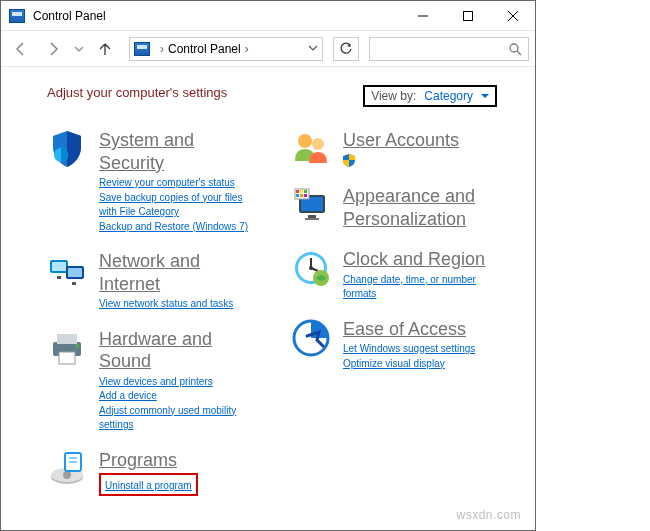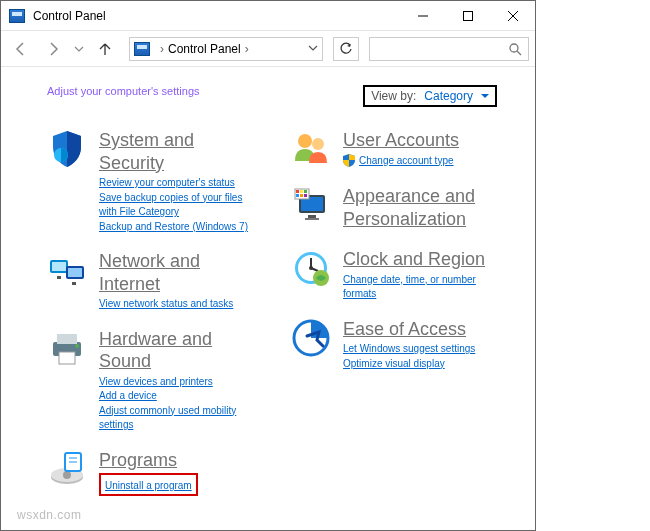--- a/index.html
+++ b/index.html
@@ -38,33 +38,33 @@
   .addr .chev{color:#666;margin:0 4px;}
   .addr .drop{margin-left:auto;color:#555;}
   .refresh {
     width:26px;height:24px;border:1px solid #ccc;display:flex;align-items:center;justify-content:center;color:#333;
   }
   .search {
     width:160px;height:24px;border:1px solid #ccc;margin-left:6px;display:flex;align-items:center;justify-content:flex-end;padding:0 6px;color:#777;
   }
   .content { flex:1; overflow:auto; padding: 18px 30px 10px 46px; }
   .header-row { display:flex; align-items:flex-start; margin-bottom:22px; padding-right:8px;}
-  .header-row h1 { font-size:11px; font-weight:400; color:#8b5cf6; margin:0; }
+  .header-row h1 { font-size:13px; font-weight:400; color:#7f1d1d; margin:0; }
   .viewby-box { border:2px solid #000000; padding:2px 6px; display:flex; align-items:center; gap:8px; }
   .viewby-label { font-size:12px; color:#555; }
   .viewby-link { font-size:12px; color:#0066cc; display:flex; align-items:center; gap:8px;}
   .cols { display:flex; gap:30px; }
   .col { flex:1; }
   .cat { display:flex; gap:12px; margin-bottom:16px; align-items:flex-start; }
   .cat .icon { width:40px; height:40px; flex-shrink:0; }
   .cat .txt { min-width:0; }
   .cat-title { color:#737373; font-size:18px; margin:0 0 2px 0; line-height:1.25;text-decoration:underline;}
   .link { color:#0066cc; font-size:10px; display:block; line-height:1.45; cursor:pointer;text-decoration:underline;}
   .highlight-box { border:2px solid #d40000; padding:0 4px; display:inline-block; }
-  .footer-wm { padding:0 14px 8px 16px; color:#bdbdbd; font-size:12px; letter-spacing:0.5px;}
+  .footer-wm { text-align:right; padding:0 14px 8px 16px; color:#bdbdbd; font-size:12px; letter-spacing:0.5px;}
 </style>
 </head>
 <body>
 
 <div class="window">
 
   <div class="titlebar">
     <div class="app-icon"></div>
     <div class="title">Control Panel</div>
     <div class="spacer"></div>
@@ -234,21 +234,20 @@
               </svg>
           </div>
           <div class="txt">
             <div class="cat-title">User Accounts</div>
             <span style="display:flex;align-items:center;gap:4px;">
               <svg width="12" height="13" viewBox="0 0 12 13">
                   <path d="M6 0 L12 2 V6 C12 10 9 12 6 13 C3 12 0 10 0 6 V2 Z" fill="#1976d2"></path>
                   <path d="M6 0 L12 2 V6 H6 Z" fill="#ffc107"></path>
                   <path d="M0 6 H6 V13 C3 12 0 10 0 6 Z" fill="#ffc107"></path>
                 </svg>
-              <a class="link" style="display:inline">Change account type</a>
             </span>
           </div>
         </div>
 
         <div class="cat">
           <div class="icon">
             <svg viewBox="0 0 40 40">
                 <rect x="8" y="10" width="26" height="18" rx="2" fill="#37474f"></rect>
                 <rect x="10" y="12" width="22" height="14" fill="#1976d2"></rect>
                 <rect x="4" y="4" width="14" height="10" fill="#fff" stroke="#999"></rect>

